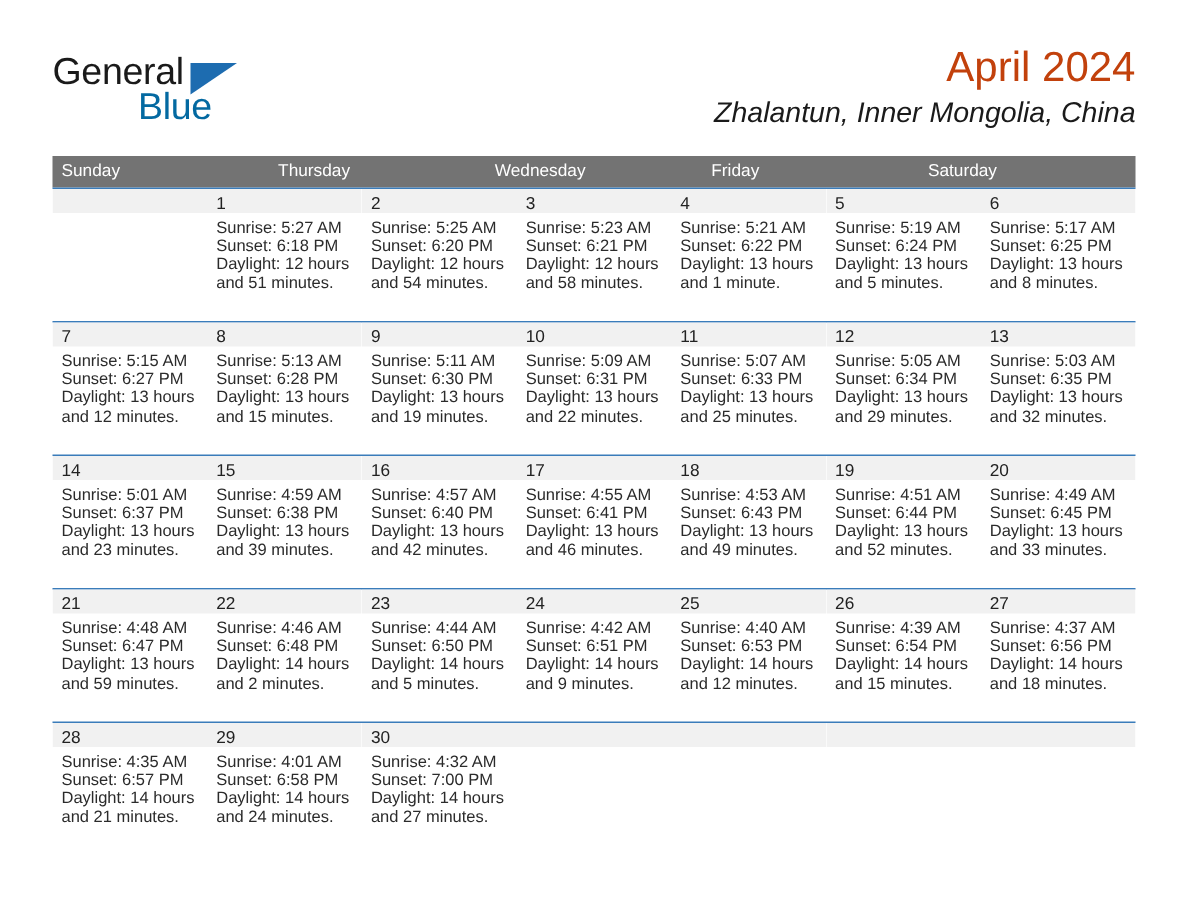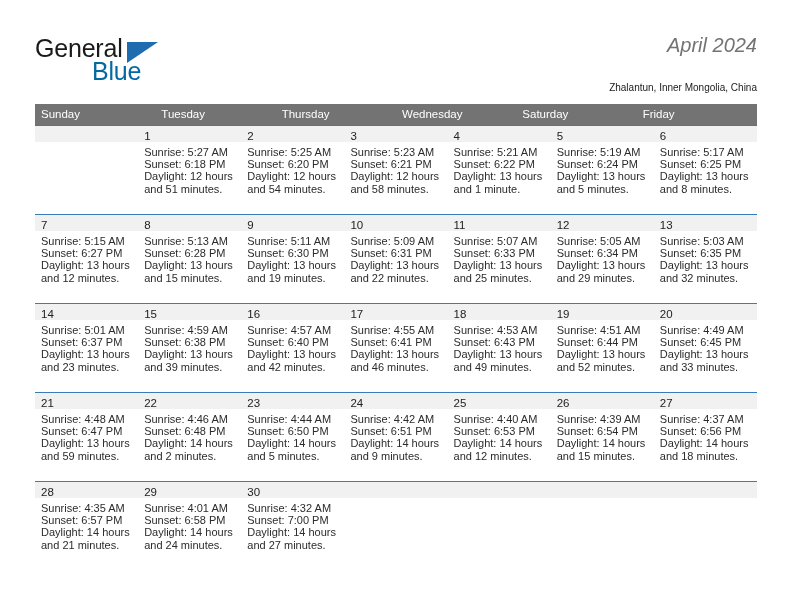--- a/index.html
+++ b/index.html
@@ -63,32 +63,32 @@
     color: #0369a1;
     font-family: "Liberation Sans", sans-serif;
   }
   .title-block {
     position: absolute;
     right: 35px;
     top: 28px;
     text-align: right;
   }
   .cal-title {
-    font-size: 20px;
-    color: #737373;
+    font-size: 28px;
+    color: #c2410c;
     line-height: 34px;
     white-space: nowrap;
-    font-style: italic;
   }
   .cal-subtitle {
-    font-size: 10px;
+    font-size: 19px;
     color: #1a1a1a;
     line-height: 20px;
-    margin-top: 16px;
+    margin-top: 4px;
     white-space: nowrap;
+    font-style: italic;
   }
 
   
   .calendar {
     position: absolute;
     left: 35px;
     top: 104px;
     width: 722px;
   }
   .weekdays {
@@ -163,25 +163,24 @@
       <div class="cal-title">April 2024</div>
       <div class="cal-subtitle">Zhalantun, Inner Mongolia, China</div>
     </div>
 
   </div>
 
   <div class="calendar">
 
     <div class="weekdays">
       <div class="weekday">Sunday</div>
-      <div class="weekday">Tuesday</div>
       <div class="weekday">Thursday</div>
       <div class="weekday">Wednesday</div>
+      <div class="weekday">Friday</div>
       <div class="weekday">Saturday</div>
-      <div class="weekday">Friday</div>
     </div>
 
     <div class="week">
       <div class="day empty">
         <div class="day-num-band"><span class="day-num"></span></div>
         <div class="day-info">
           <div></div>
           <div></div>
           <div></div>
           <div></div>

